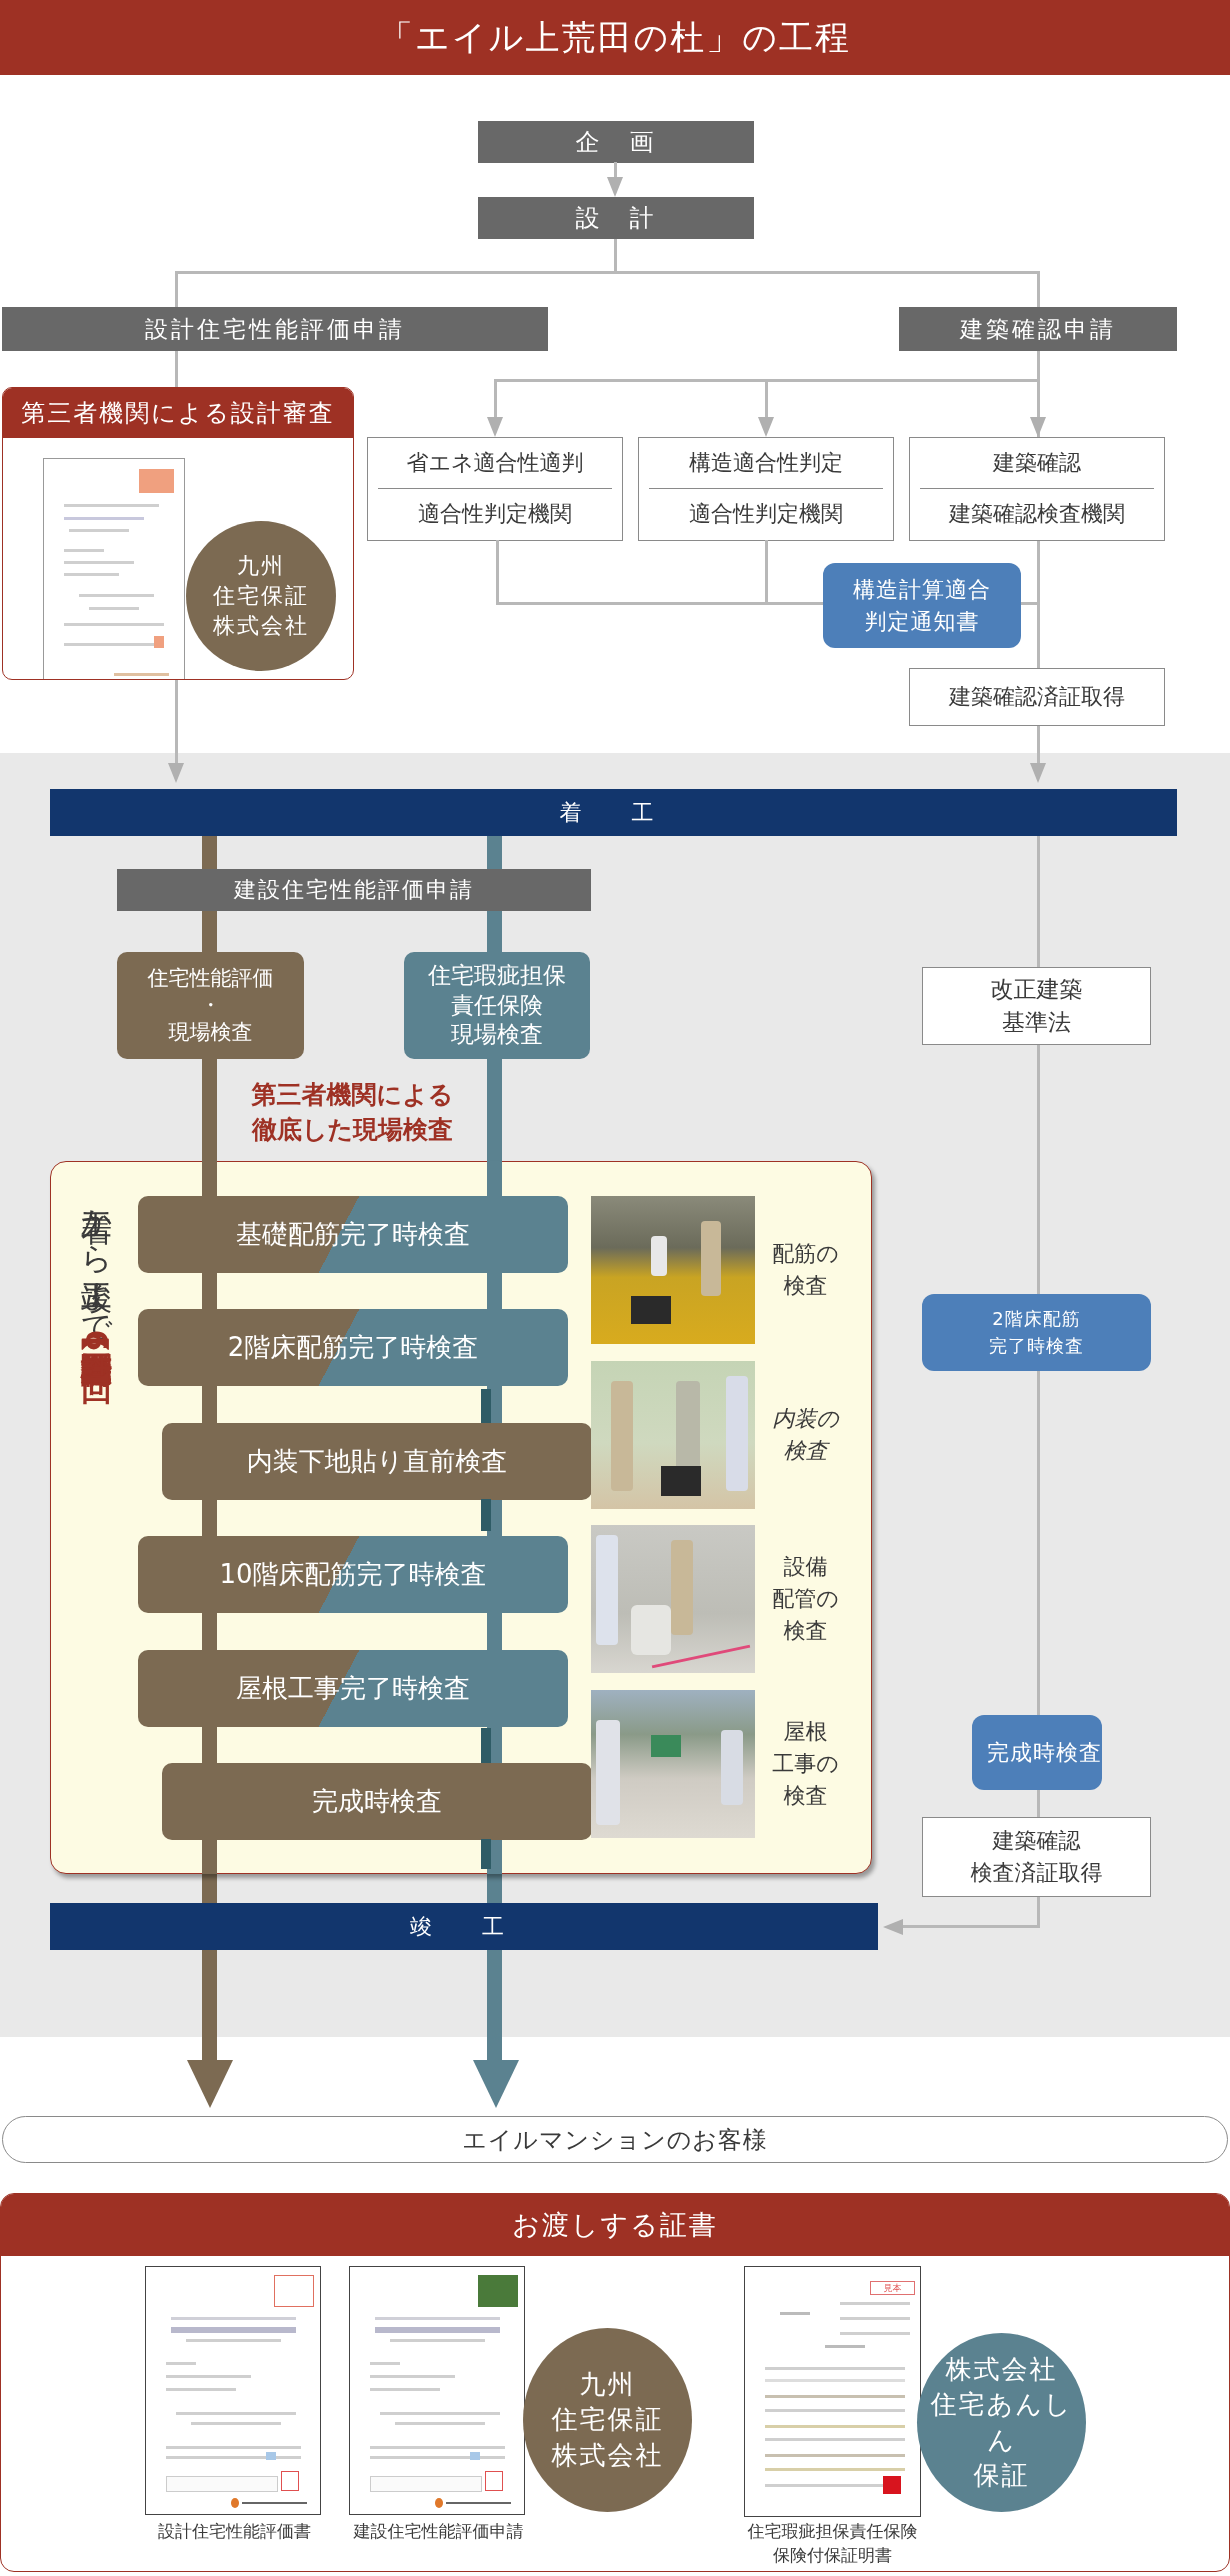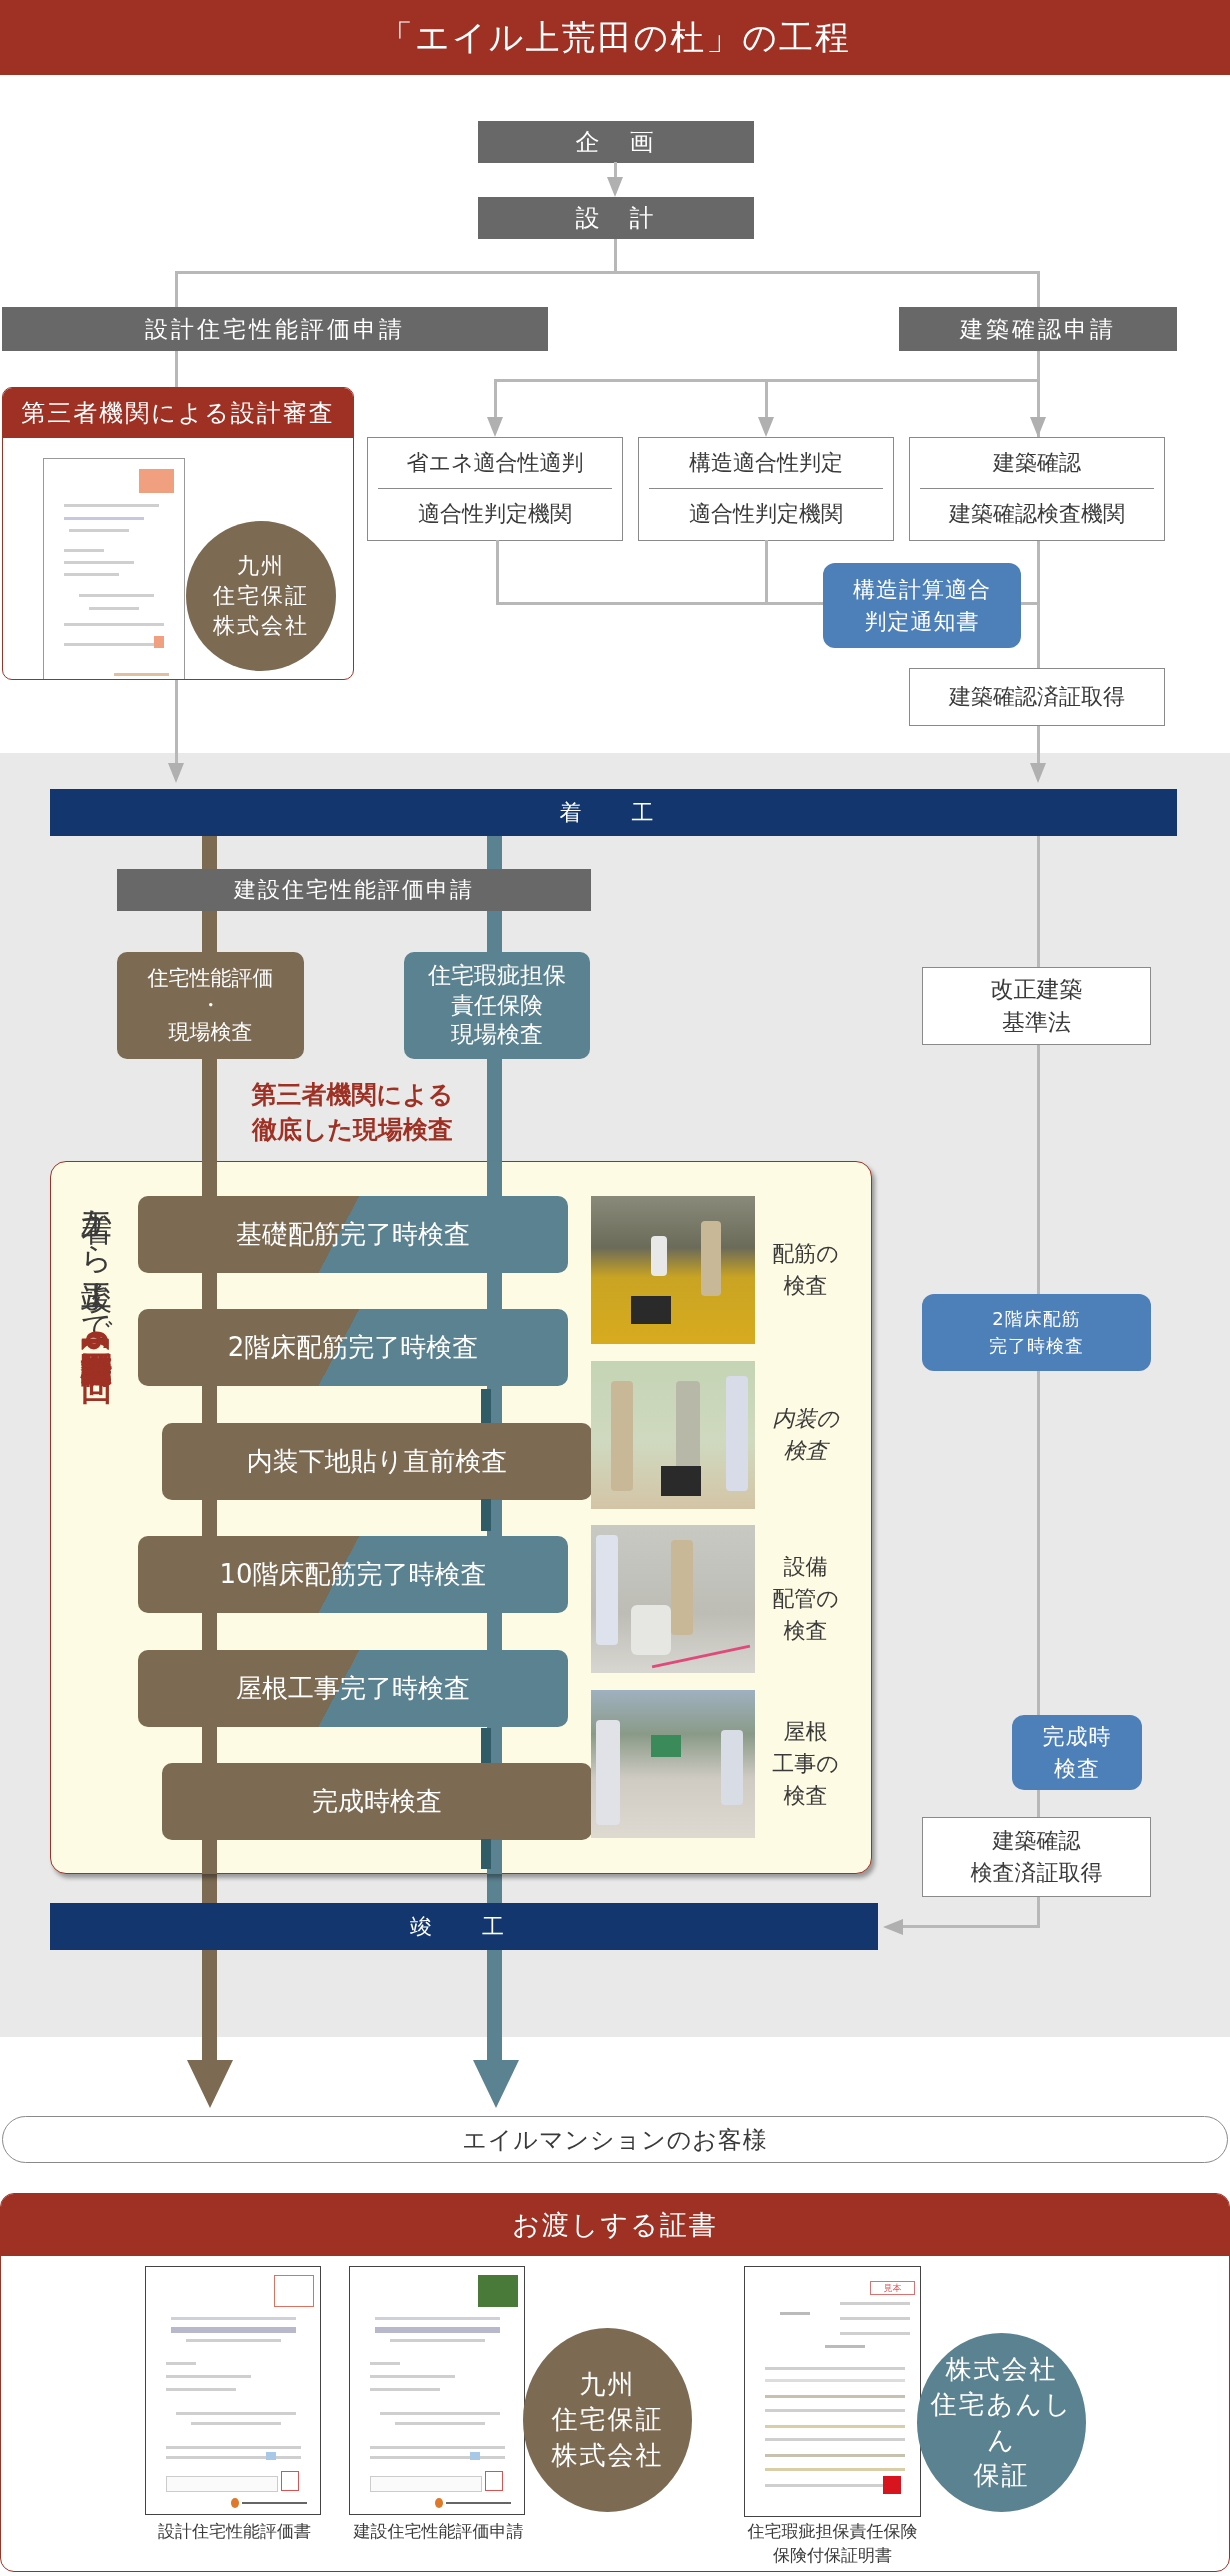--- a/index.html
+++ b/index.html
@@ -235,21 +235,21 @@
 <div class="abs plabel center" style="left:758px;top:1690px;width:95px;height:148px;flex-direction:column;">
   <span>屋根</span>
   <span>工事の</span>
   <span>検査</span>
 </div>
 
 <div class="abs bluebox center" style="left:922px;top:1294px;width:229px;height:77px;flex-direction:column;font-size:18px;">
   <span>2階床配筋</span>
   <span>完了時検査</span>
 </div>
-<div class="abs bluebox center" style="left:1012px;top:1715px;width:130px;height:75px;flex-direction:column;font-size:22px;">
+<div class="abs bluebox center" style="left:972px;top:1715px;width:130px;height:75px;font-size:22px;justify-content:flex-end;">
   <span>完成時</span>
   <span>検査</span>
 </div>
 <div class="abs wbox center" style="left:922px;top:1817px;width:229px;height:80px;flex-direction:column;font-size:22px;">
   <span>建築確認</span>
   <span>検査済証取得</span>
 </div>
 <div class="abs vl" style="left:1037px;top:1897px;height:31px;"></div>
 <div class="abs hl" style="left:897px;top:1925px;width:143px;"></div>
 <div class="abs arrow-left" style="left:883px;top:1919px;"></div>

